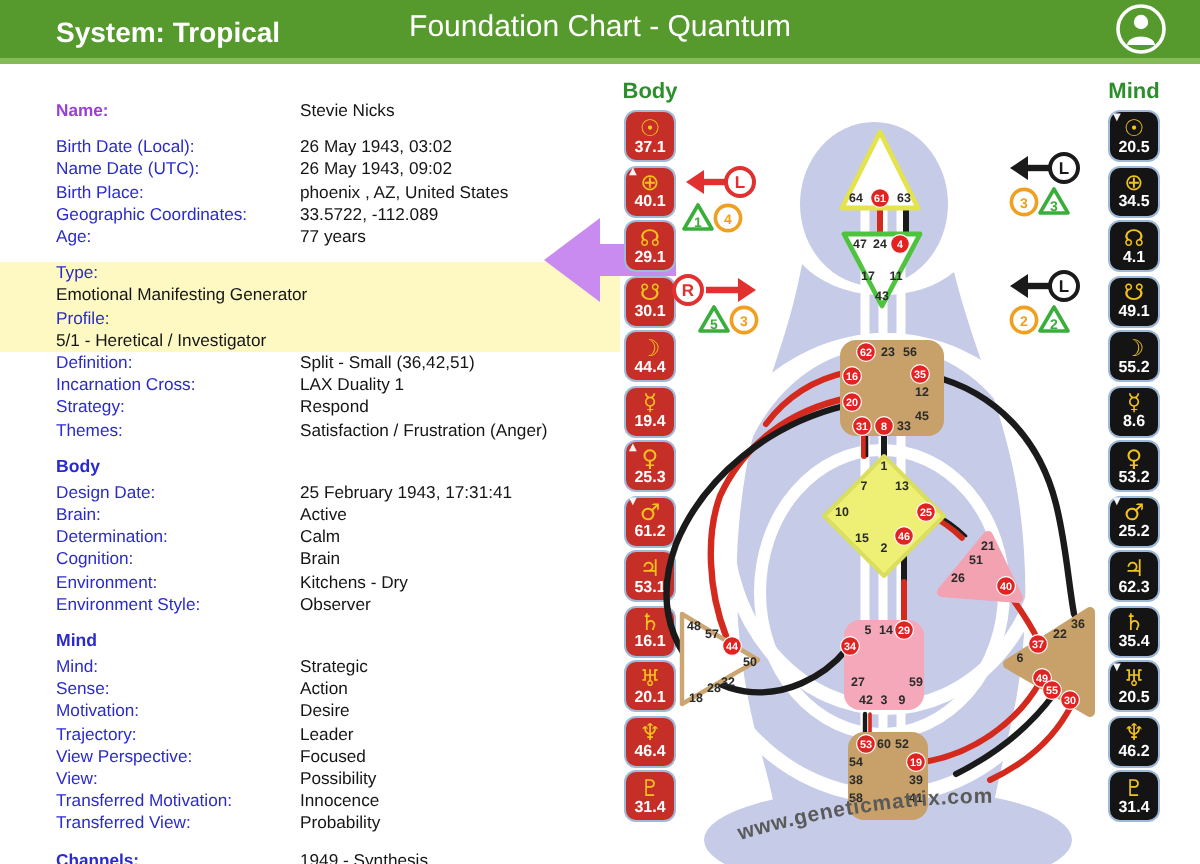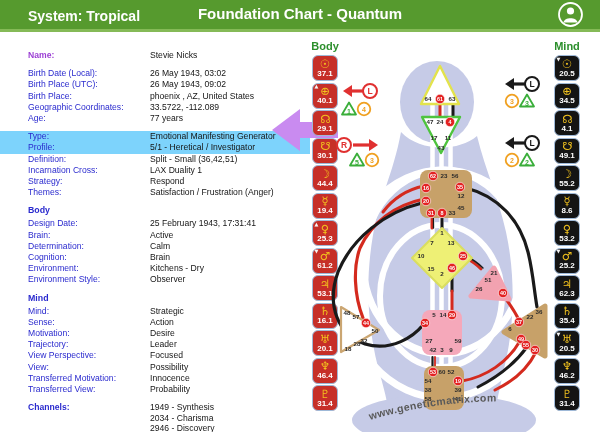--- a/index.html
+++ b/index.html
@@ -2,30 +2,30 @@
 <html><head>
 <meta charset="utf-8">
 <style>
   html,body{margin:0;padding:0;}
   body{width:600px;height:432px;position:relative;background:#fff;overflow:hidden;
        font-family:"Liberation Sans",sans-serif;}
   
   .hdr{position:absolute;left:0;top:0;width:600px;height:29px;background:#569a2e;
        border-bottom:3px solid #85ba57;color:#fff;}
   .hdr-sys{position:absolute;left:28px;top:8px;font-size:14px;font-weight:bold;}
-  .hdr-title{position:absolute;left:0;width:600px;top:5px;text-align:center;font-size:15px;font-weight:bold;}
+  .hdr-title{position:absolute;left:0;width:600px;top:5px;text-align:center;font-size:15px;font-weight:normal;}
   .hdr-user{position:absolute;right:16px;top:1px;width:27px;height:27px;cursor:pointer;}
   
   #info-rows{position:absolute;left:28px;top:50px;width:278px;}
   .irow{display:flex;font-size:8.6px;line-height:11.2px;}
   .irow .lbl{width:122px;color:#2a2ace;flex:none;}
   .irow .val{color:#151515;flex:1;}
   .irow.name-row .lbl{color:#9b3fd4;font-weight:bold;}
   .irow.bold-lbl .lbl{font-weight:bold;}
-  .irow.hl{background:#7dd3fc;margin-left:-28px;padding-left:28px;width:282px;}
+  .irow.hl{background:#fef9c3;margin-left:-28px;padding-left:28px;width:282px;flex-direction:column;}
   .gap{margin-bottom:7px;}
   .sect{font-size:8.8px;font-weight:bold;color:#2a2ace;margin:5px 0 3px 0;line-height:10px;}
   .vlines div{line-height:10.4px;color:#151515;}
   
   .pcol{position:absolute;width:32px;top:40px;}
   #col-body{left:309px;}
   #col-mind{left:551px;}
   .ph{font-size:11px;font-weight:bold;color:#2c8f2c;text-align:center;margin-bottom:3px;}
   .picon{width:24px;height:24px;border:1.5px solid #9fb9d8;border-radius:6px;margin:0 auto 1.5px auto;
          display:flex;flex-direction:column;align-items:center;justify-content:center;position:relative;cursor:pointer;}
@@ -54,21 +54,21 @@
 <div id="info-rows">
     <div class="irow name-row gap">
       <span class="lbl">Name:</span>
       <span class="val">Stevie Nicks</span>
     </div>
     <div class="irow">
       <span class="lbl">Birth Date (Local):</span>
       <span class="val">26 May 1943, 03:02</span>
     </div>
     <div class="irow">
-      <span class="lbl">Birth Place (UTC):</span>
+      <span class="lbl">Name Date (UTC):</span>
       <span class="val">26 May 1943, 09:02</span>
     </div>
     <div class="irow">
       <span class="lbl">Birth Place:</span>
       <span class="val">phoenix , AZ, United States</span>
     </div>
     <div class="irow">
       <span class="lbl">Geographic Coordinates:</span>
       <span class="val">33.5722, -112.089</span>
     </div>

